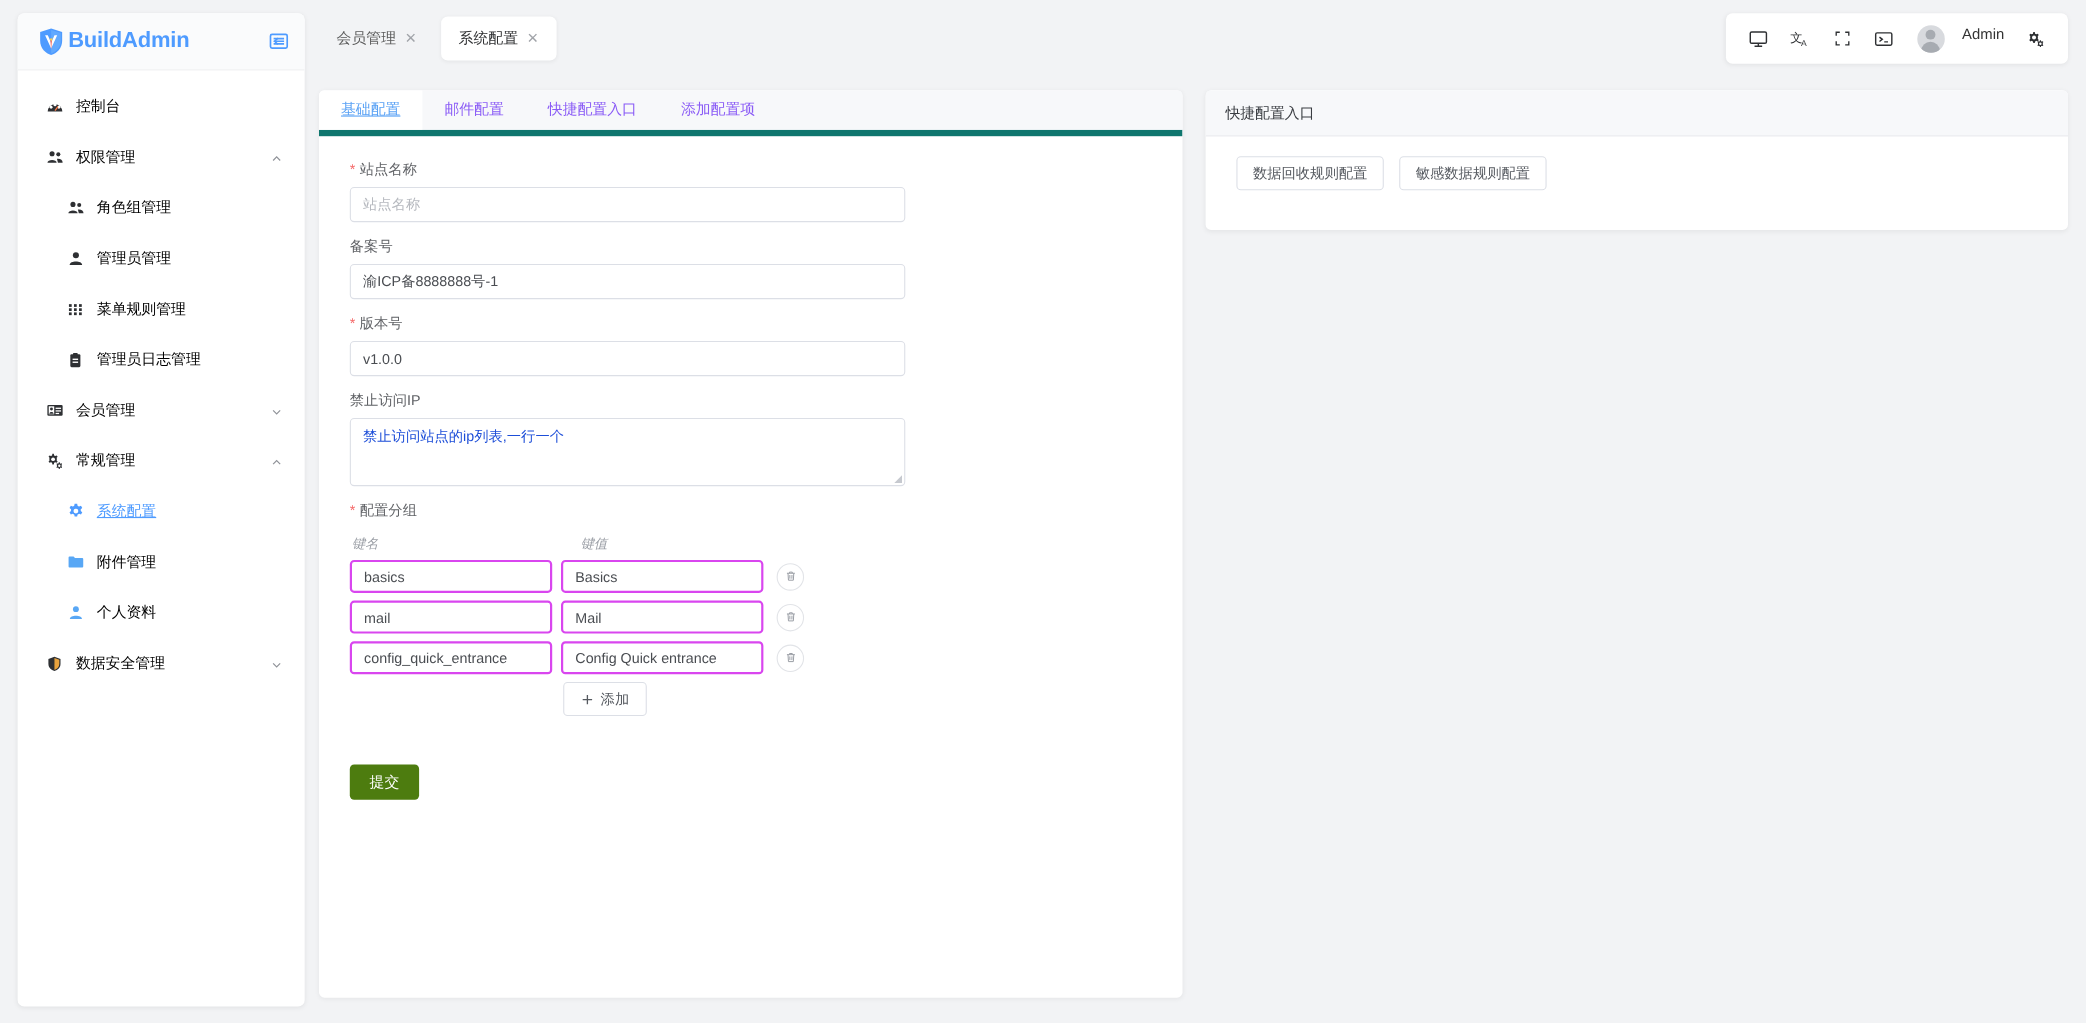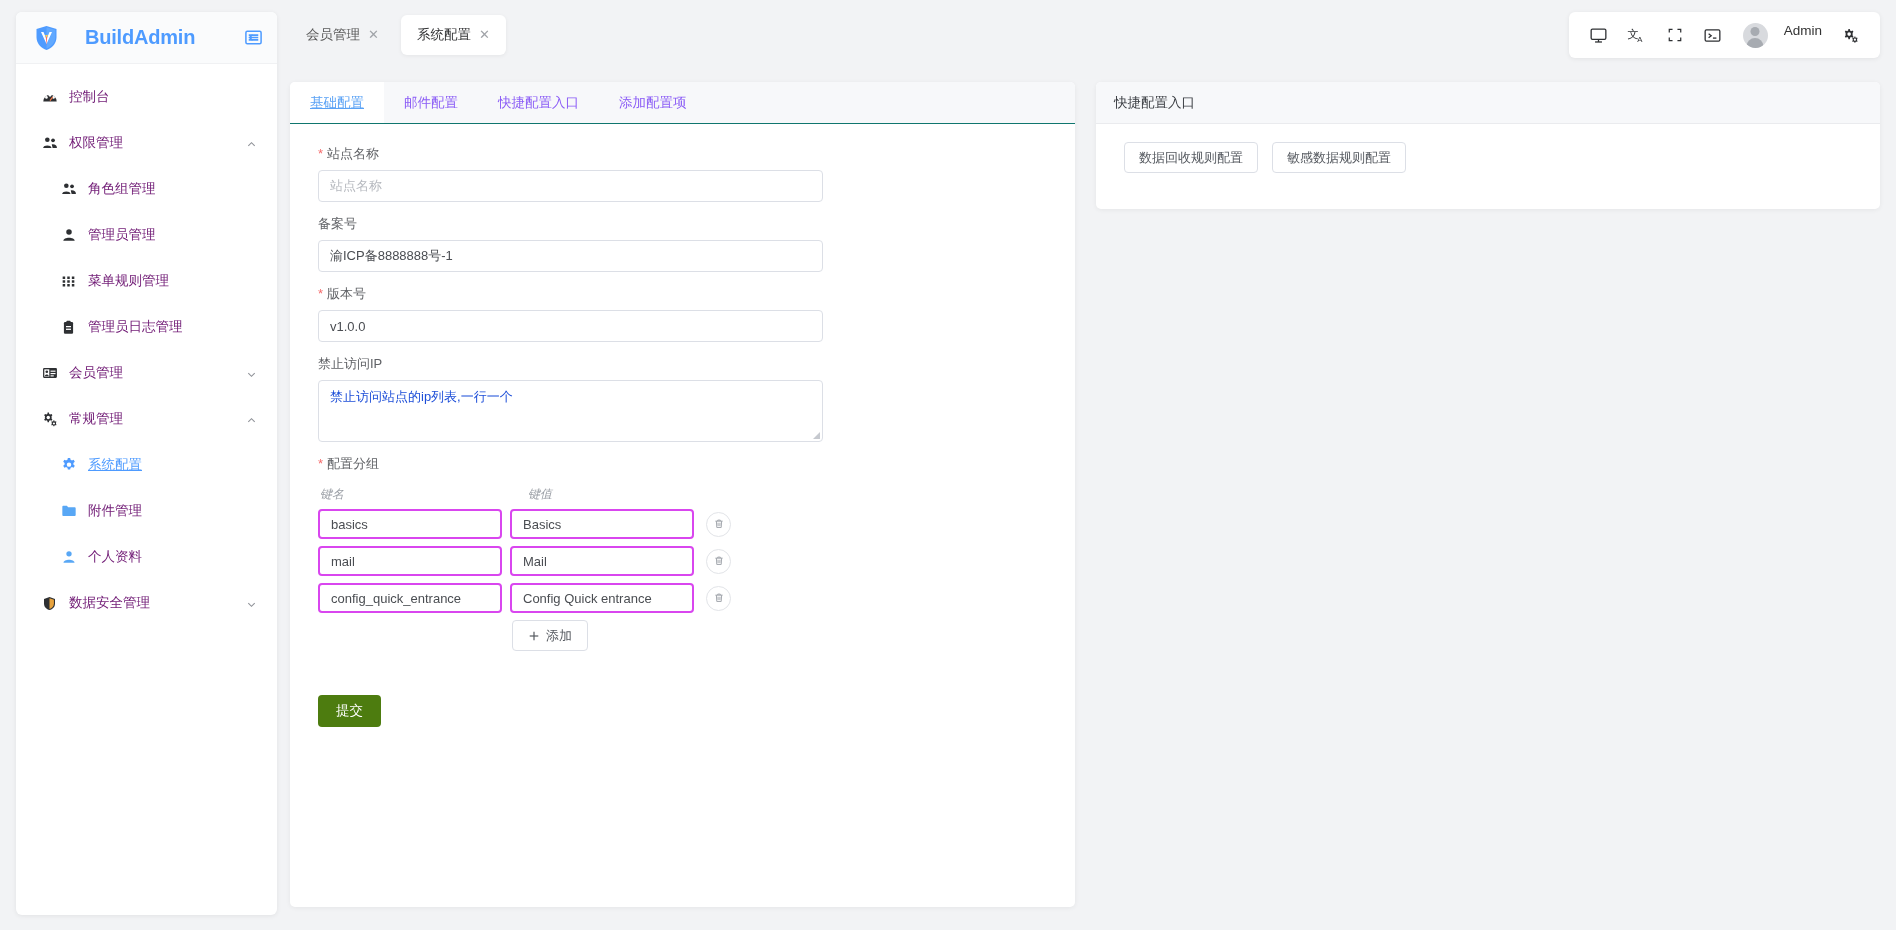--- a/index.html
+++ b/index.html
@@ -15,39 +15,39 @@
   .sidebar {
     position: absolute; left: 16px; top: 12px;
     width: 261px; height: 903px;
     background: #ffffff;
     border-radius: 6px;
     box-shadow: 0 1px 5px rgba(0,0,0,0.07);
     overflow: hidden;
   }
   .logo-bar {
     height: 52px; display: flex; align-items: center;
-    padding: 0 14px 0 18px; gap: 26px;
+    padding: 0 14px 0 18px; gap: 3px;
     background: #fafbfc;
     border-bottom: 1px solid #f0f1f3;
   }
   .logo-mark { width: 25px; height: 26px; flex: 0 0 auto; }
   .logo-text {
     font-size: 20px; font-weight: bold; color: #4e9bff;
     letter-spacing: -0.2px; flex: 1;
   }
   .collapse-btn {
     width: 20px; height: 20px; color: #4e9bff; cursor: pointer;
     display: flex; align-items: center; justify-content: center;
   }
   .menu { padding-top: 10px; }
   .menu-item {
     display: flex; align-items: center;
     height: 46px; padding: 0 20px 0 25px;
     cursor: pointer; position: relative;
-    font-size: 13.5px; color: #701a75;
+    font-size: 13.5px; color: #000000;
   }
   .menu-item.sub { padding-left: 44px; }
   .menu-item.active { color: #4e9bff; }
   .menu-item.active .mlabel { text-decoration: underline; }
   .mi-icon {
     width: 17px; height: 17px; margin-right: 11px;
     display: flex; align-items: center; justify-content: center;
     flex: 0 0 17px;
   }
   .mlabel { flex: 1; white-space: nowrap; }
@@ -112,21 +112,21 @@
     box-shadow: 0 1px 5px rgba(0,0,0,0.06);
   }
   .main-card {
     position: absolute; left: 290px; top: 82px;
     width: 785px; height: 825px;
     display: flex; flex-direction: column;
   }
   .ctabs {
     height: 42px; background: #f7f8fa;
     display: flex; align-items: stretch;
-    border-bottom: 1px solid #0f766e;
+    border-bottom: 6px solid #0f766e;
     border-radius: 5px 5px 0 0; overflow: hidden;
   }
   .ctab {
     display: flex; align-items: center; justify-content: center;
     padding: 0 20px; font-size: 13.5px; color: #8b5cf6;
     cursor: pointer; white-space: nowrap;
   }
   .ctab.active {
     background: #ffffff; color: #5aa2f5;
     text-decoration: underline;

